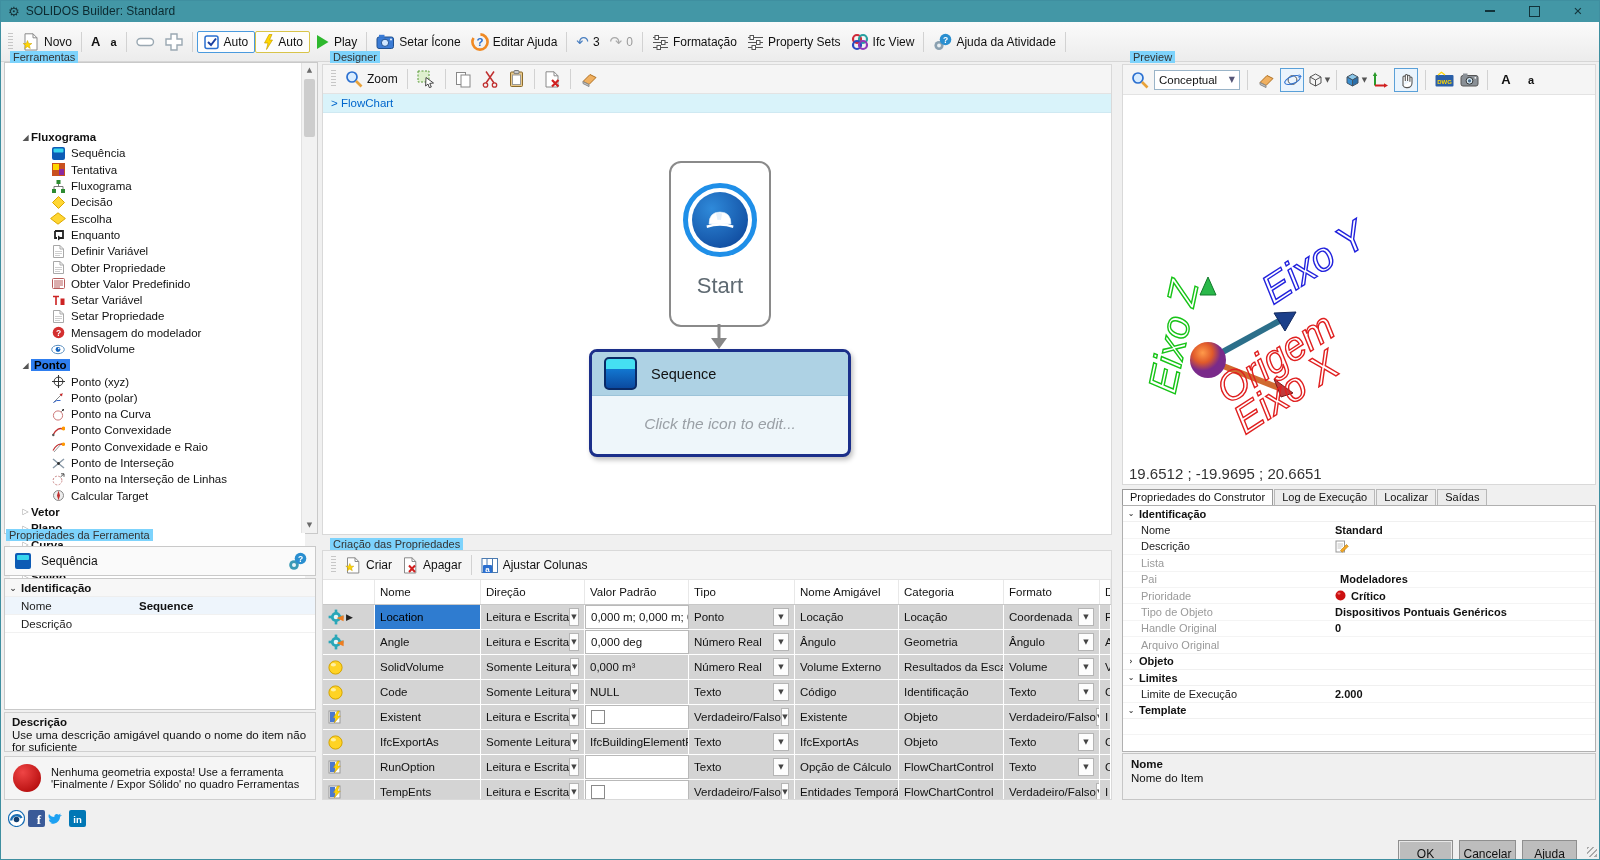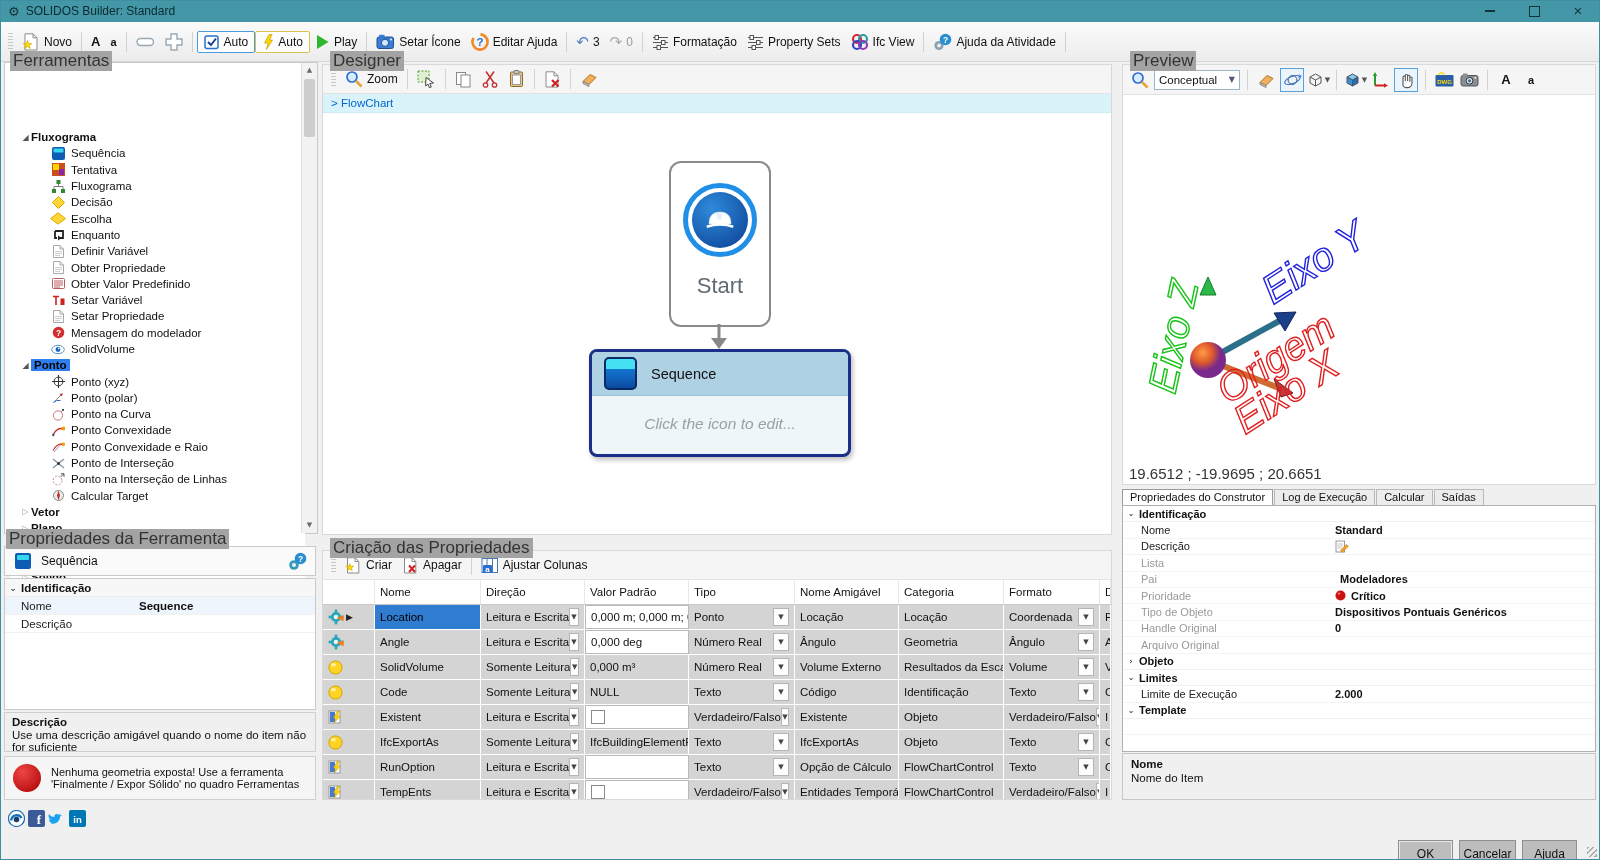--- a/index.html
+++ b/index.html
@@ -30,21 +30,21 @@
   .icn{display:inline-flex;align-items:center;justify-content:center;line-height:0;}
   .glyph{font-family:"DejaVu Sans",sans-serif;}
   .fntA{font-weight:bold;font-size:13px;}
   .fnta{font-weight:bold;font-size:11px;}
   .undoIco{color:#4a7fc0;font-size:15px;}
   .redoIco{color:#aaa;font-size:15px;}
   .redoTxt{color:#9a9a9a;}
 
   
   .gbox{position:absolute;border:1px solid #d9d9d9;background:#f0f0f0;box-sizing:border-box;}
-  .glabel{position:absolute;font-size:17px;color:#333;background:#a3a3a3;padding:0 3px;z-index:3;}
+  .glabel{position:absolute;font-size:11px;color:#333;background:#7dd3fc;padding:0 3px;z-index:3;}
 
   
   #tree{position:absolute;left:5px;top:63px;width:295px;height:467px;background:#fff;overflow:hidden;padding-top:3px;}
   .treewrap{position:absolute;left:4px;top:62px;width:312px;height:470px;border:1px solid #c9c9c9;background:#fff;}
   .trow{height:16.3px;display:flex;align-items:center;font-size:11.5px;}
   .trow.group{font-weight:bold;}
   .trow .exp{width:11px;margin-left:10px;font-size:8px;color:#555;text-align:center;}
   .trow.child{padding-left:40px;}
   .trow .ti{width:16px;margin-right:5px;display:inline-flex;justify-content:center;}
   .sel-label{background:#2e7ef0;color:#000;padding:0 3px;}
@@ -1171,21 +1171,21 @@
       <text x="0" y="0" transform="translate(95,300) rotate(-33)" font-size="40" font-style="italic" fill="none" stroke="#e02020" stroke-width="1.4" font-family="Liberation Sans,sans-serif">Origem</text>
       <text x="0" y="0" transform="translate(112,330) rotate(-33)" font-size="40" font-style="italic" fill="none" stroke="#e02020" stroke-width="1.4" font-family="Liberation Sans,sans-serif">Eixo X</text>
     </svg>
     <div class="coords">19.6512 ; -19.9695 ; 20.6651</div>
   </div>
 </div>
 
 <div class="tabsbar" id="tabsbar">
     <div class="tab active">Propriedades do Construtor</div>
     <div class="tab">Log de Execução</div>
-    <div class="tab">Calcular</div>
+    <div class="tab">Localizar</div>
     <div class="tab">Saídas</div>
   </div>
 <div class="cgrid" id="cgrid">
     <div class="cg-group">
       <span class="chev glyph">⌄</span>
       <span>Identificação</span>
     </div>
     <div class="cg-row">
       <span class="lab">Nome</span>
       <span class="val b">

